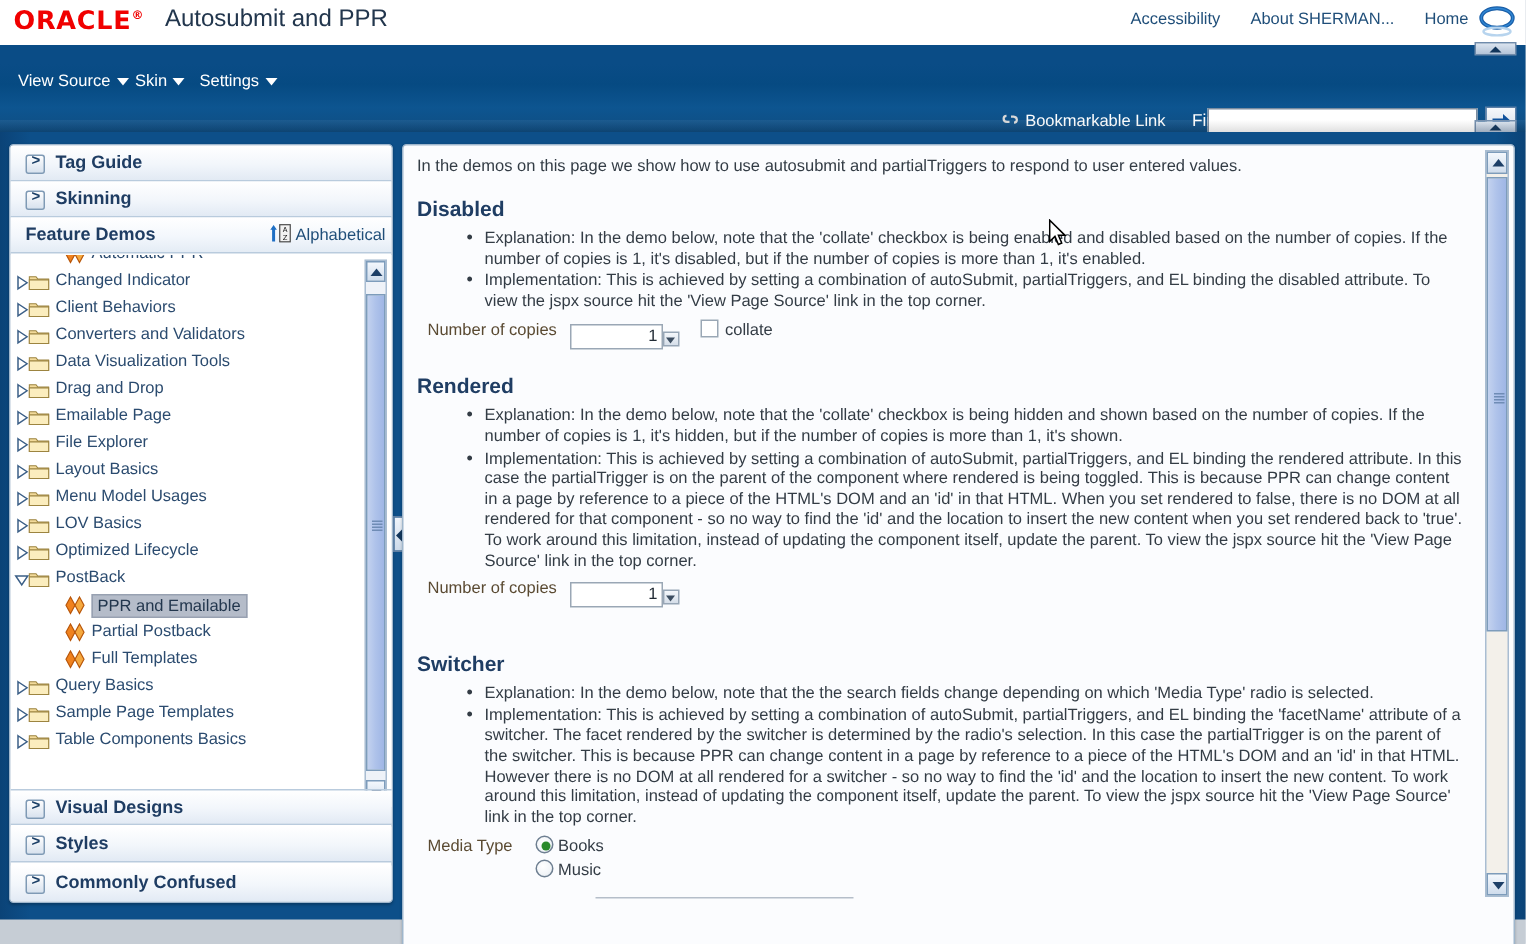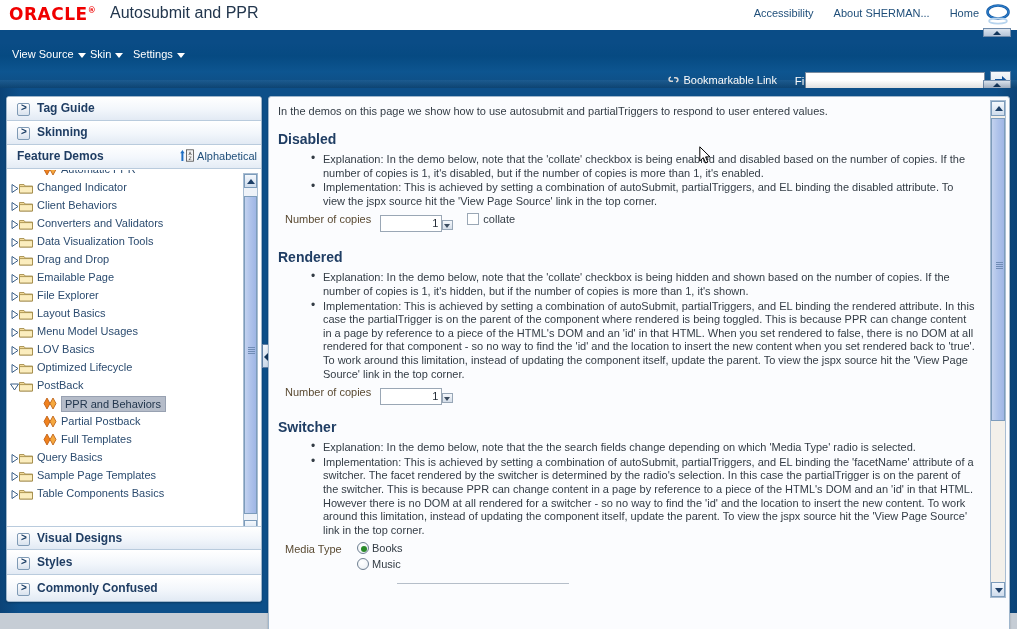--- a/index.html
+++ b/index.html
@@ -569,21 +569,21 @@
               <path d="M0.5 2.5 L5 2.5 L6.2 4 L13.5 4 L13.5 11 L0.5 11 Z" fill="#f2da9a" stroke="#9c8440" stroke-width="0.8"></path>
               <path d="M0.5 4.6 L13.5 4.6 L13.5 11 L0.5 11 Z" fill="#fbedbe" stroke="#9c8440" stroke-width="0.8"></path>
             </svg>
             <span class="tree-label" style="left: 30px;">PostBack</span>
           </div>
           <div class="tree-row selected">
             <svg class="leaficon" viewBox="0 0 14 13" style="left: 36px;">
               <path d="M4 1 L7 6.5 L4 12 L1 6.5 Z" fill="#f0821e" stroke="#b8560a" stroke-width="0.8"></path>
               <path d="M10 1 L13 6.5 L10 12 L7 6.5 Z" fill="#f5a93f" stroke="#b8560a" stroke-width="0.8"></path>
             </svg>
-            <span class="tree-label" style="left: 54px;">PPR and Behaviors</span>
+            <span class="tree-label" style="left: 54px;">PPR and Emailable</span>
           </div>
           <div class="tree-row">
             <svg class="leaficon" viewBox="0 0 14 13" style="left: 36px;">
               <path d="M4 1 L7 6.5 L4 12 L1 6.5 Z" fill="#f0821e" stroke="#b8560a" stroke-width="0.8"></path>
               <path d="M10 1 L13 6.5 L10 12 L7 6.5 Z" fill="#f5a93f" stroke="#b8560a" stroke-width="0.8"></path>
             </svg>
             <span class="tree-label" style="left: 54px;">Partial Postback</span>
           </div>
           <div class="tree-row">
             <svg class="leaficon" viewBox="0 0 14 13" style="left: 36px;">
@@ -696,21 +696,21 @@
       <div class="demo-row">
         <span class="field-label">Number of copies</span>
         <span class="spinner">
           <input type="text" value="1" style="">
           <span class="spin-btn">
               <span class="dn"></span>
             </span>
         </span>
       </div>
 
-      <h2 style="margin-top:11px;">Switcher</h2>
+      <h2 style="margin-top:26px;">Switcher</h2>
       <ul>
         <li>Explanation: In the demo below, note that the the search fields change depending on which 'Media Type' radio is selected.</li>
         <li>Implementation: This is achieved by setting a combination of autoSubmit, partialTriggers, and EL binding the 'facetName' attribute of a switcher. The facet rendered by the switcher is determined by the radio's selection. In this case the partialTrigger is on the parent of the switcher. This is because PPR can change content in a page by reference to a piece of the HTML's DOM and an 'id' in that HTML. However there is no DOM at all rendered for a switcher - so no way to find the 'id' and the location to insert the new content. To work around this limitation, instead of updating the component itself, update the parent. To view the jspx source hit the 'View Page Source' link in the top corner.</li>
       </ul>
       <div class="demo-row" style="height:34px; margin-top:5px;">
         <span class="field-label" style="position:absolute; left:0; top:1px;">Media Type</span>
         <div style="position:absolute; left:72px; top:0;">
           <div class="radio-line">
             <span class="radio on"></span><span>Books</span>
           </div>

